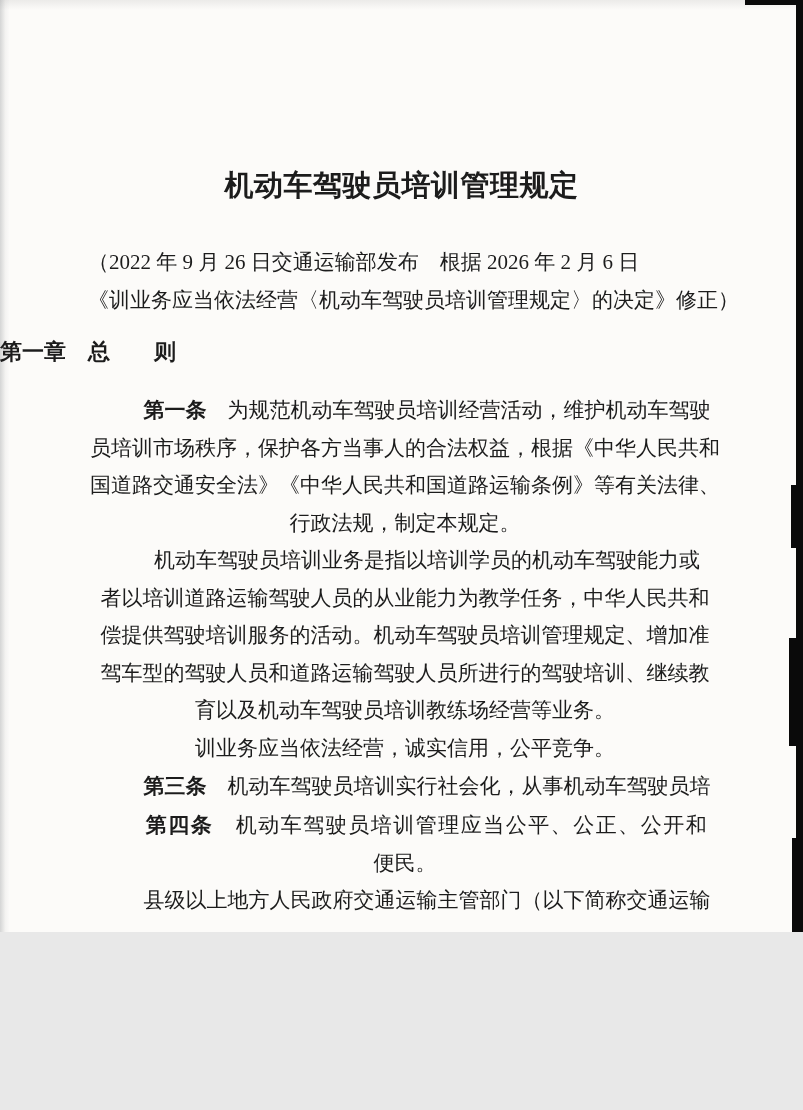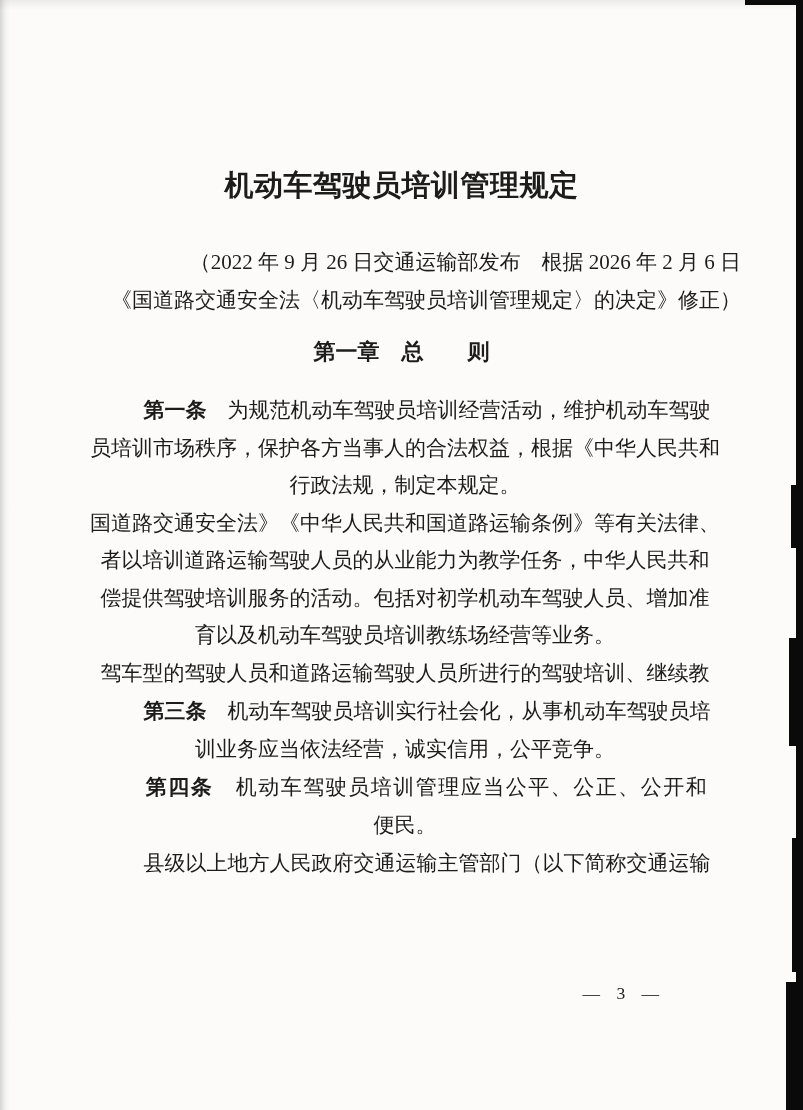--- a/index.html
+++ b/index.html
@@ -7,21 +7,21 @@
     --paper: #fcfbf9;
     --edge: #0a0a0a;
   }
   * { margin: 0; padding: 0; box-sizing: border-box; }
   html, body { background: #e8e8e8; }
   body { font-family: "Liberation Serif", "DejaVu Serif", serif; }
 
   .page {
     position: relative;
     width: 803px;
-    height: 1110px;
+    height: 932px;
     background: var(--paper);
     overflow: hidden;
     color: var(--ink);
   }
 
   
   .edge-left {
     position: absolute;
     left: 0; top: 0;
     width: 12px; height: 100%;
@@ -52,30 +52,29 @@
     font-size: 29px;
     letter-spacing: 0.5px;
   }
 
   .preamble {
     position: absolute;
     top: 244px; left: 88px;
     width: 630px;
     font-size: 21px;
     line-height: 37.5px;
-    text-align: right;
+    text-align: left;
     white-space: nowrap;
-    margin-left: 23px;
   }
 
   .chapter-heading {
     position: absolute;
     top: 337px; left: 0;
     width: 100%;
-    text-align: center;
+    text-align: left;
     font-family: "Liberation Sans", "DejaVu Sans", sans-serif;
     font-weight: 700;
     font-size: 22px;
   }
 
   .body-lines {
     position: absolute;
     top: 391px; left: 88px;
     width: 634px;
     font-size: 21px;
@@ -109,36 +108,37 @@
   <div class="edge-cap"></div>
   <div class="edge-bump-1"></div>
   <div class="edge-bump-2"></div>
   <div class="edge-bump-3"></div>
   <div class="edge-bump-4"></div>
 
   <h1 class="doc-title">机动车驾驶员培训管理规定</h1>
 
   <div class="preamble">
     <div>（2022 年 9 月 26 日交通运输部发布　根据 2026 年 2 月 6 日</div>
-    <div>《国道路交通安全法〈机动车驾驶员培训管理规定〉的决定》修正）</div>
+    <div>《训业务应当依法经营〈机动车驾驶员培训管理规定〉的决定》修正）</div>
   </div>
 
   <div class="chapter-heading">第一章　总　　则</div>
 
   <div class="body-lines">
       <div class="line indent"><span class="lead">第一条</span><span>　为规范机动车驾驶员培训经营活动，维护机动车驾驶</span></div>
       <div class="line"><span>员培训市场秩序，保护各方当事人的合法权益，根据《中华人民共和</span></div>
+      <div class="line"><span>国道路交通安全法》《中华人民共和国道路运输条例》等有关法律、</span></div>
       <div class="line"><span>行政法规，制定本规定。</span></div>
-      <div class="line"><span>国道路交通安全法》《中华人民共和国道路运输条例》等有关法律、</span></div>
+      <div class="line indent"><span>机动车驾驶员培训业务是指以培训学员的机动车驾驶能力或</span></div>
       <div class="line"><span>者以培训道路运输驾驶人员的从业能力为教学任务，中华人民共和</span></div>
-      <div class="line"><span>偿提供驾驶培训服务的活动。包括对初学机动车驾驶人员、增加准</span></div>
+      <div class="line"><span>偿提供驾驶培训服务的活动。机动车驾驶员培训管理规定、增加准</span></div>
+      <div class="line"><span>驾车型的驾驶人员和道路运输驾驶人员所进行的驾驶培训、继续教</span></div>
       <div class="line"><span>育以及机动车驾驶员培训教练场经营等业务。</span></div>
-      <div class="line"><span>驾车型的驾驶人员和道路运输驾驶人员所进行的驾驶培训、继续教</span></div>
+      <div class="line"><span>训业务应当依法经营，诚实信用，公平竞争。</span></div>
       <div class="line indent"><span class="lead">第三条</span><span>　机动车驾驶员培训实行社会化，从事机动车驾驶员培</span></div>
-      <div class="line"><span>训业务应当依法经营，诚实信用，公平竞争。</span></div>
       <div class="line indent spread"><span class="lead">第四条</span><span>　机动车驾驶员培训管理应当公平、公正、公开和</span></div>
       <div class="line"><span>便民。</span></div>
       <div class="line indent"><span>县级以上地方人民政府交通运输主管部门（以下简称交通运输</span></div>
     </div>
 
   <div class="page-num">— 3 —</div>
 
 </div>
 
 </body></html>

